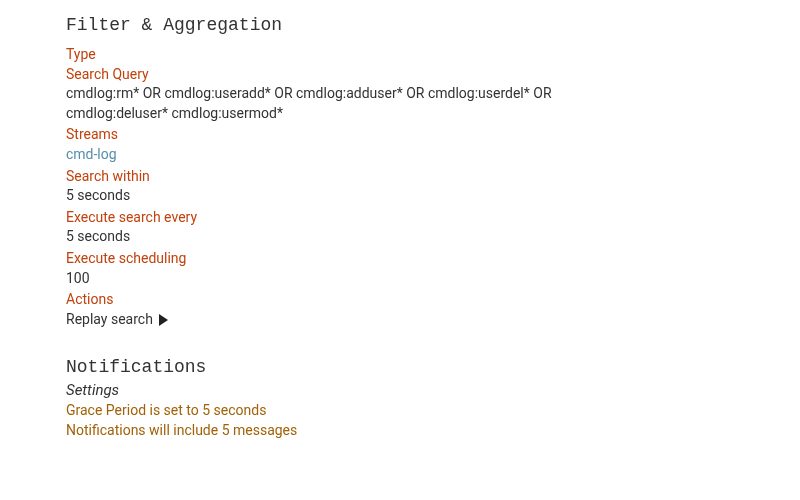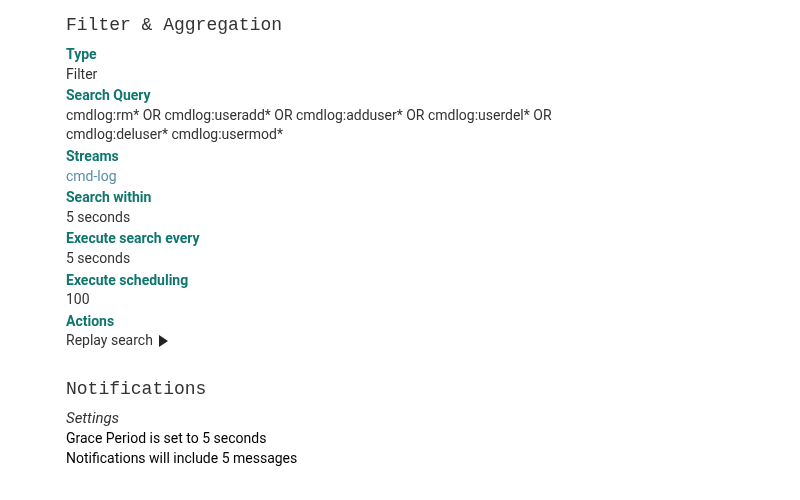--- a/index.html
+++ b/index.html
@@ -14,33 +14,33 @@
     h2.section-heading {
       font-size: 18px;
       font-weight: 400;
       color: #333;
       margin-bottom: 10px;
       margin-top: 0;
       font-family: Liberation Mono, monospace;
     }
     h2.section-heading.notif {
       margin-top: 28px;
-      margin-bottom: 10px;
+      margin-bottom: 4px;
     }
     h3.sub-heading {
       font-size: 15px;
       font-weight: 400;
       color: #333;
       margin-bottom: 2px;
       font-style: italic;
     }
     dl { margin: 0; }
     dt {
-      font-weight: 700;
-      color: #0f766e;
+      font-weight: 400;
+      color: #c2410c;
       font-size: 14px;
       line-height: 1.4;
     }
     dd {
       font-weight: 400;
       color: #333;
       font-size: 14px;
       margin: 0 0 2px 0;
       line-height: 1.4;
       max-width: 590px;
@@ -60,32 +60,31 @@
     .play-icon {
       display: inline-block;
       width: 0;
       height: 0;
       border-left: 9px solid #222;
       border-top: 6px solid transparent;
       border-bottom: 6px solid transparent;
     }
     .setting-line {
       font-size: 14px;
-      color: #000000;
+      color: #a16207;
       line-height: 1.4;
     }
   </style>
 </head>
 <body>
 
 <h2 class="section-heading">Filter &amp; Aggregation</h2>
 
 <dl>
   <dt>Type</dt>
-  <dd>Filter</dd>
 
   <dt>Search Query</dt>
   <dd>cmdlog:rm* OR cmdlog:useradd* OR cmdlog:adduser* OR cmdlog:userdel* OR cmdlog:deluser* cmdlog:usermod*</dd>
 
   <dt>Streams</dt>
   <dd>
     <a class="link">cmd-log</a>
   </dd>
 
   <dt>Search within</dt>

